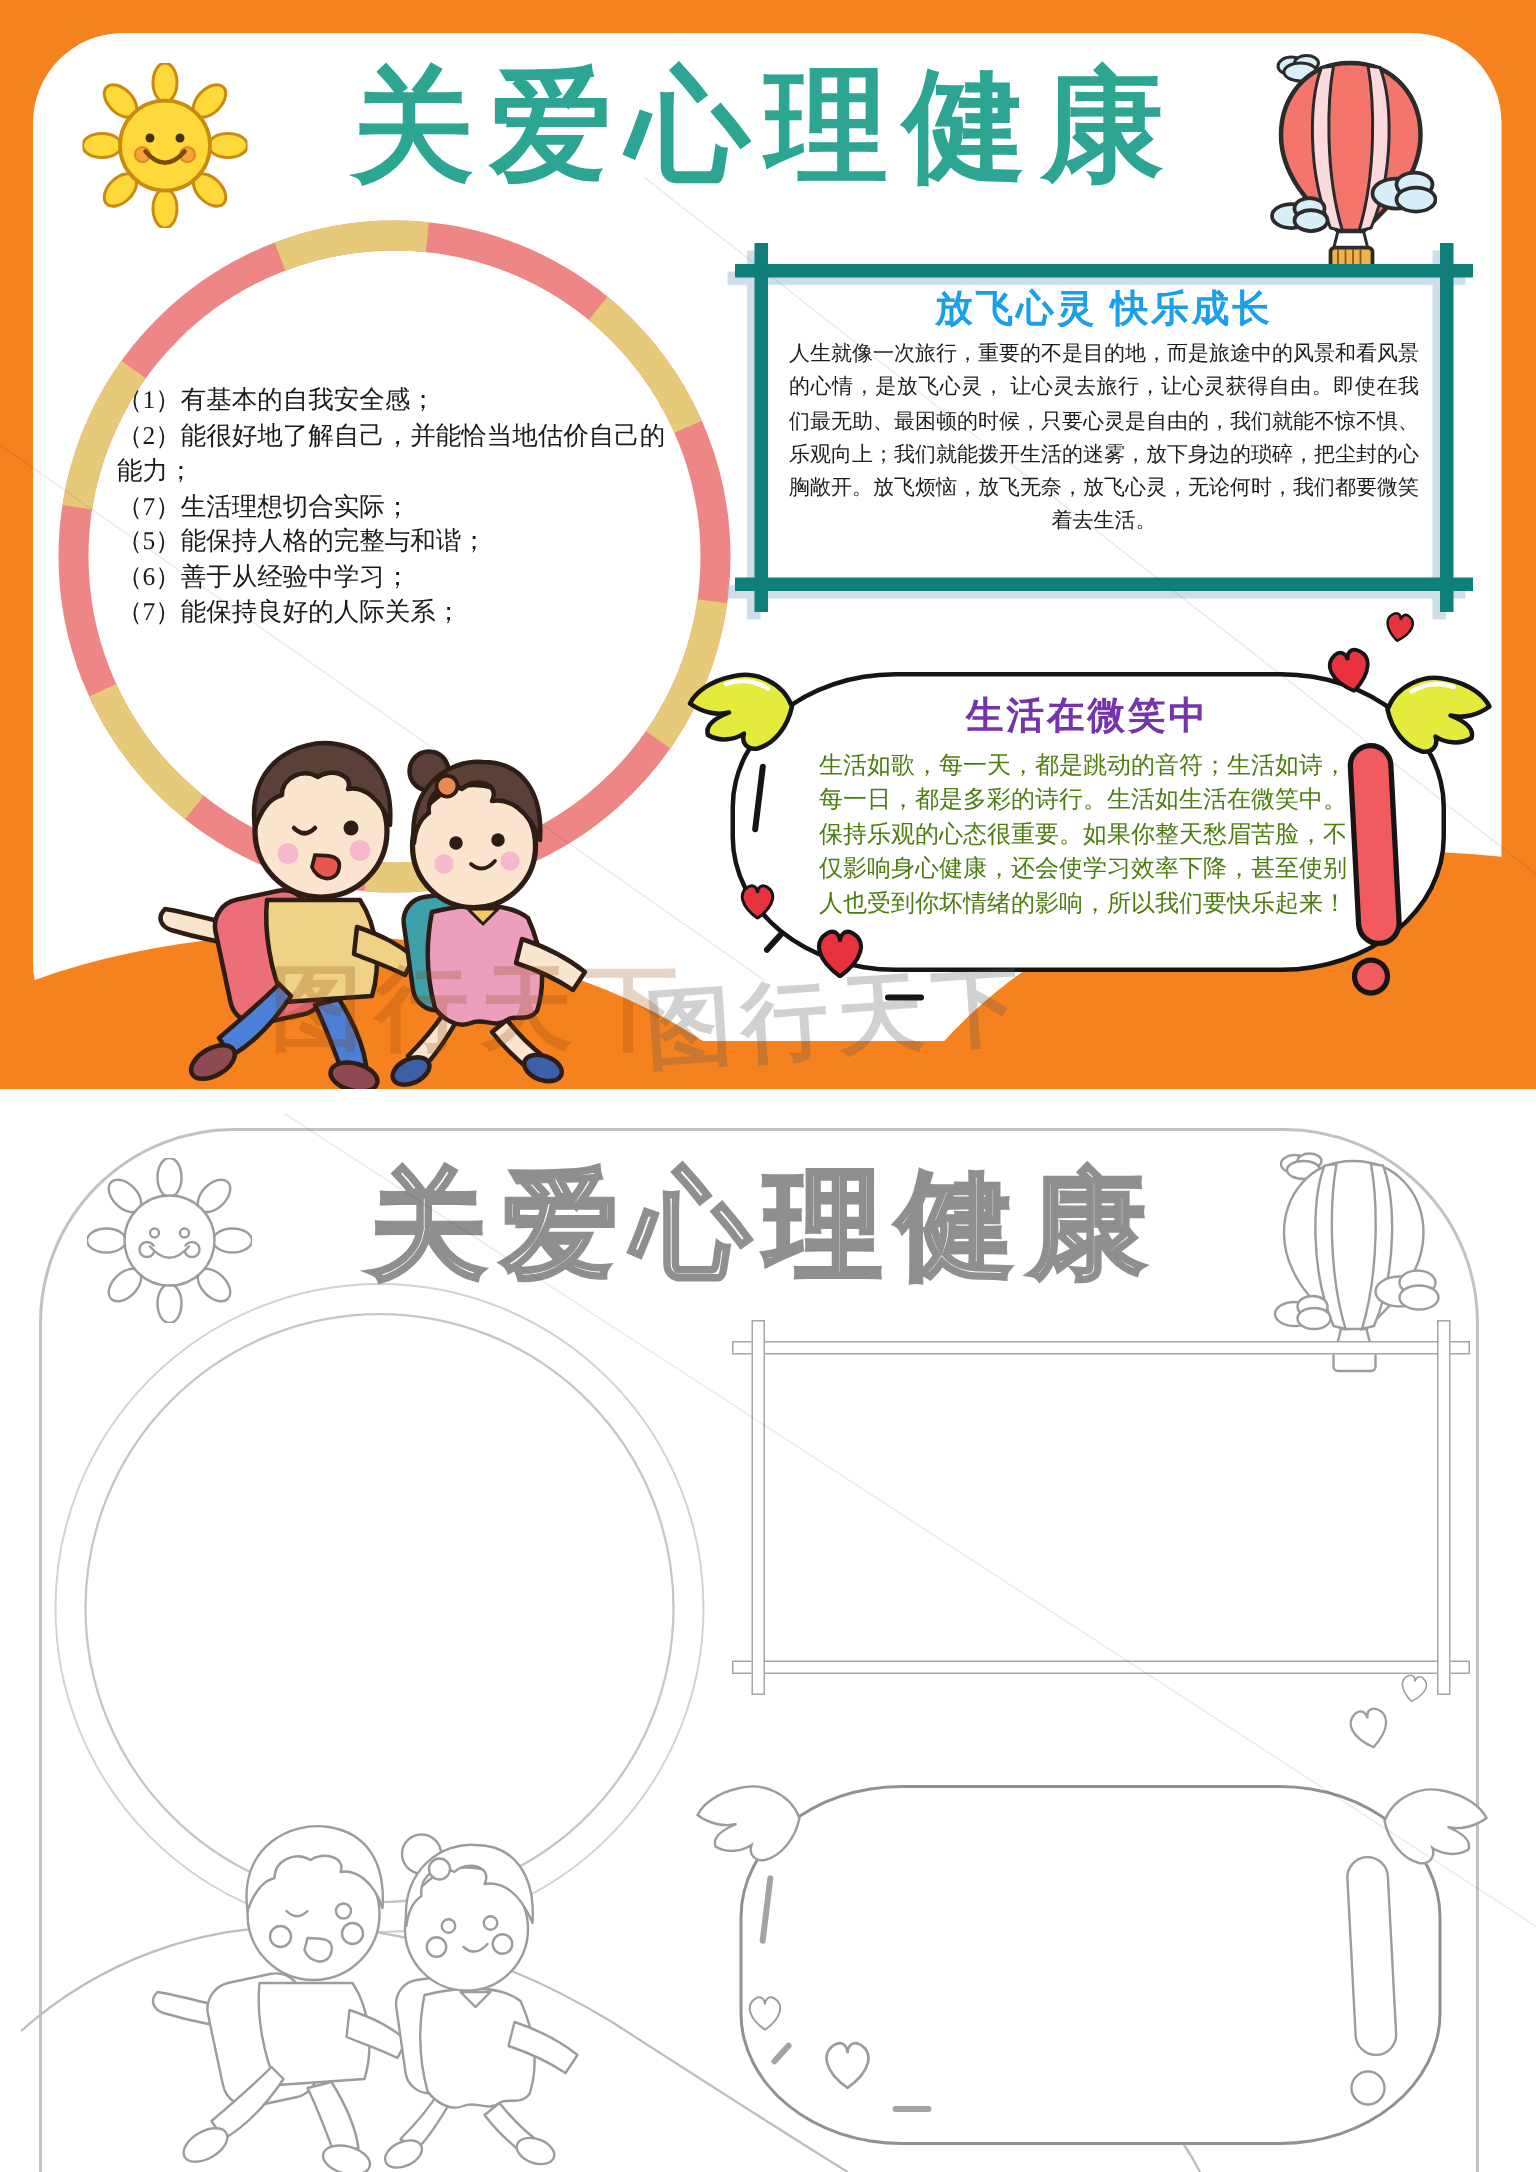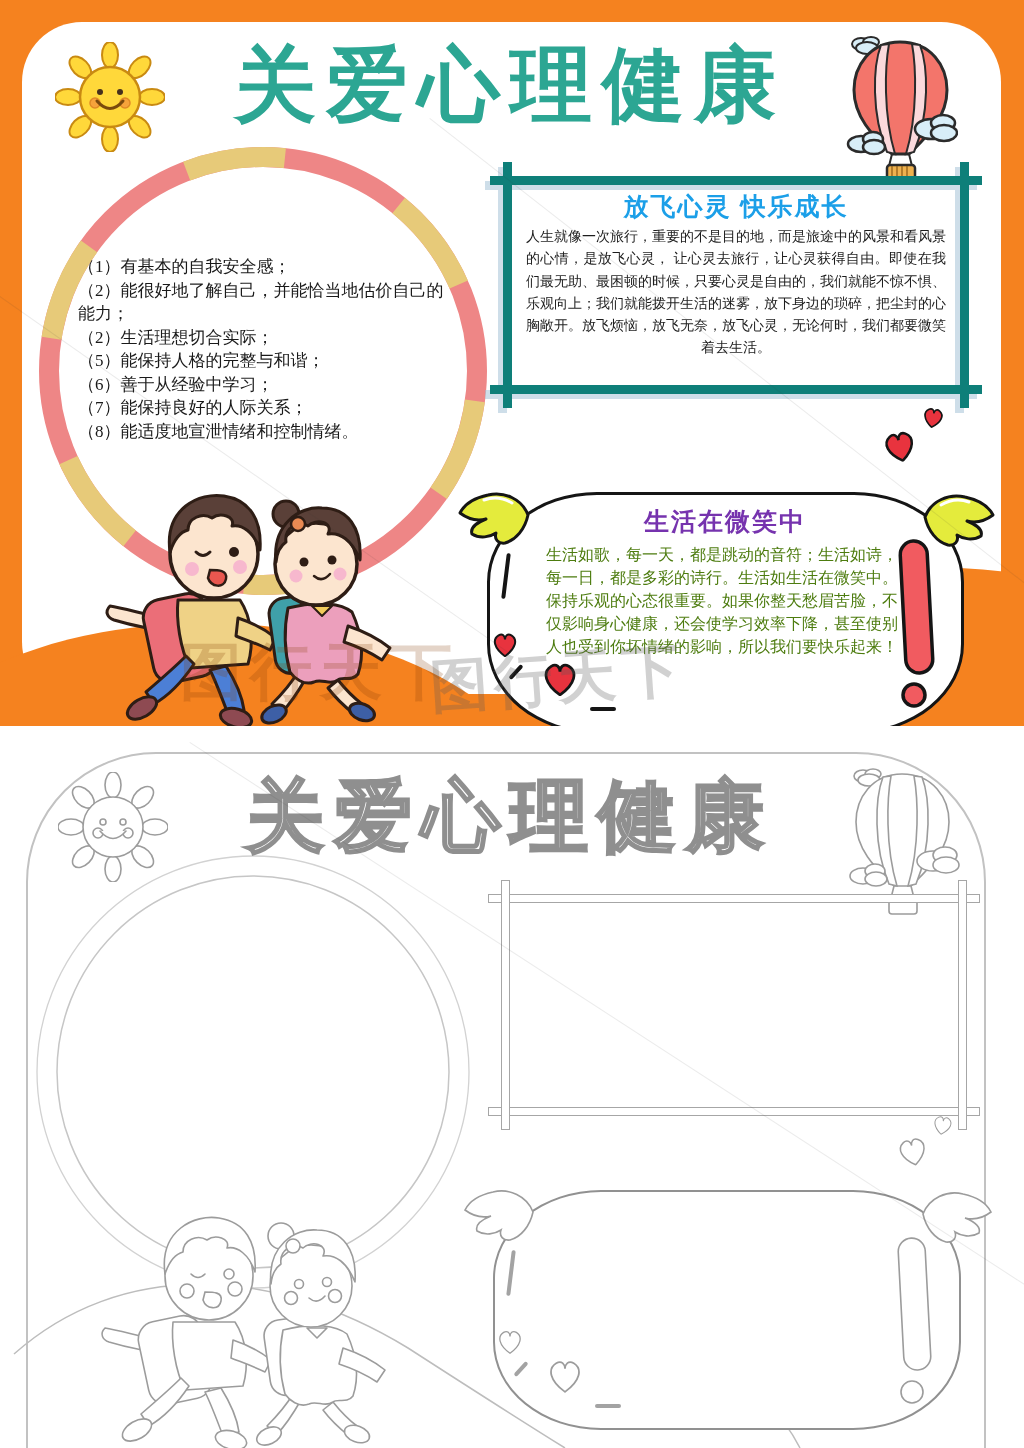--- a/index.html
+++ b/index.html
@@ -38,21 +38,21 @@
   .fb-t{left:0;top:14px;width:100%;height:9px;}
   .fb-b{left:0;bottom:14px;width:100%;height:9px;}
   .fb-l{left:13px;top:0;width:9px;height:100%;}
   .fb-r{right:13px;top:0;width:9px;height:100%;}
   .frame-title{position:absolute;left:30px;top:28px;width:432px;text-align:center;
                font-weight:700;font-size:25px;line-height:32px;color:#1B9FE8;letter-spacing:2px;}
   .frame-body{position:absolute;left:36px;top:64px;width:420px;height:156px;overflow:hidden;
               font-family:"Liberation Serif",serif;font-size:14px;line-height:22.3px;
               color:#1d1d1d;text-align:justify;text-align-last:center;}
 
-  .wbox{position:absolute;left:487px;top:492px;width:477px;height:242px;background:#fff;
+  .wbox{position:absolute;left:487px;top:448px;width:477px;height:200px;background:#fff;
         border:3.5px solid #151515;border-radius:110px/90px;z-index:5;box-sizing:border-box;}
   .wbox-title{position:absolute;left:80px;top:10px;width:310px;text-align:center;
               font-weight:700;font-size:25px;line-height:32px;color:#7633AE;letter-spacing:2px;}
   .wbox-body{position:absolute;left:56px;top:48px;width:352px;height:182px;overflow:hidden;
              font-family:"Liberation Serif",serif;font-size:16px;line-height:23px;color:#4d7c0f;}
   .wing{position:absolute;}
   .wing-l{left:-34px;top:-6px;transform:scaleX(-1);}
   .wing-r{right:-36px;top:-4px;}
   .excl-pos{position:absolute;right:22px;top:42px;}
   .dash{position:absolute;background:#151515;border-radius:3px;}
@@ -157,25 +157,24 @@
   <div class="ring-pos">
     <svg width="470" height="470" viewBox="0 0 470 470">
       <circle cx="235" cy="235" r="214" fill="none" stroke="#EE8686" stroke-width="20"></circle>
       <circle cx="235" cy="235" r="214" fill="none" stroke="#E7CA79" stroke-width="20" stroke-dasharray="100 125" stroke-dashoffset="-30"></circle>
     </svg>
   </div>
 
   <div class="k-list">
     <p>（1）有基本的自我安全感；</p>
     <p>（2）能很好地了解自己，并能恰当地估价自己的能力；</p>
-    <p>（2）生活理想切合实际；</p>
+    <p>（7）生活理想切合实际；</p>
     <p>（5）能保持人格的完整与和谐；</p>
     <p>（6）善于从经验中学习；</p>
     <p>（7）能保持良好的人际关系；</p>
-    <p>（8）能适度地宣泄情绪和控制情绪。</p>
   </div>
 
   <div class="wave wave-e1"></div>
   <div class="wave wave-e2"></div>
   <div class="wave wave-bar"></div>
 
   <div class="wm wm-orange">图行天下</div>
   <div class="wm wm-gray">图行天下</div>
 
   <div class="frame">

